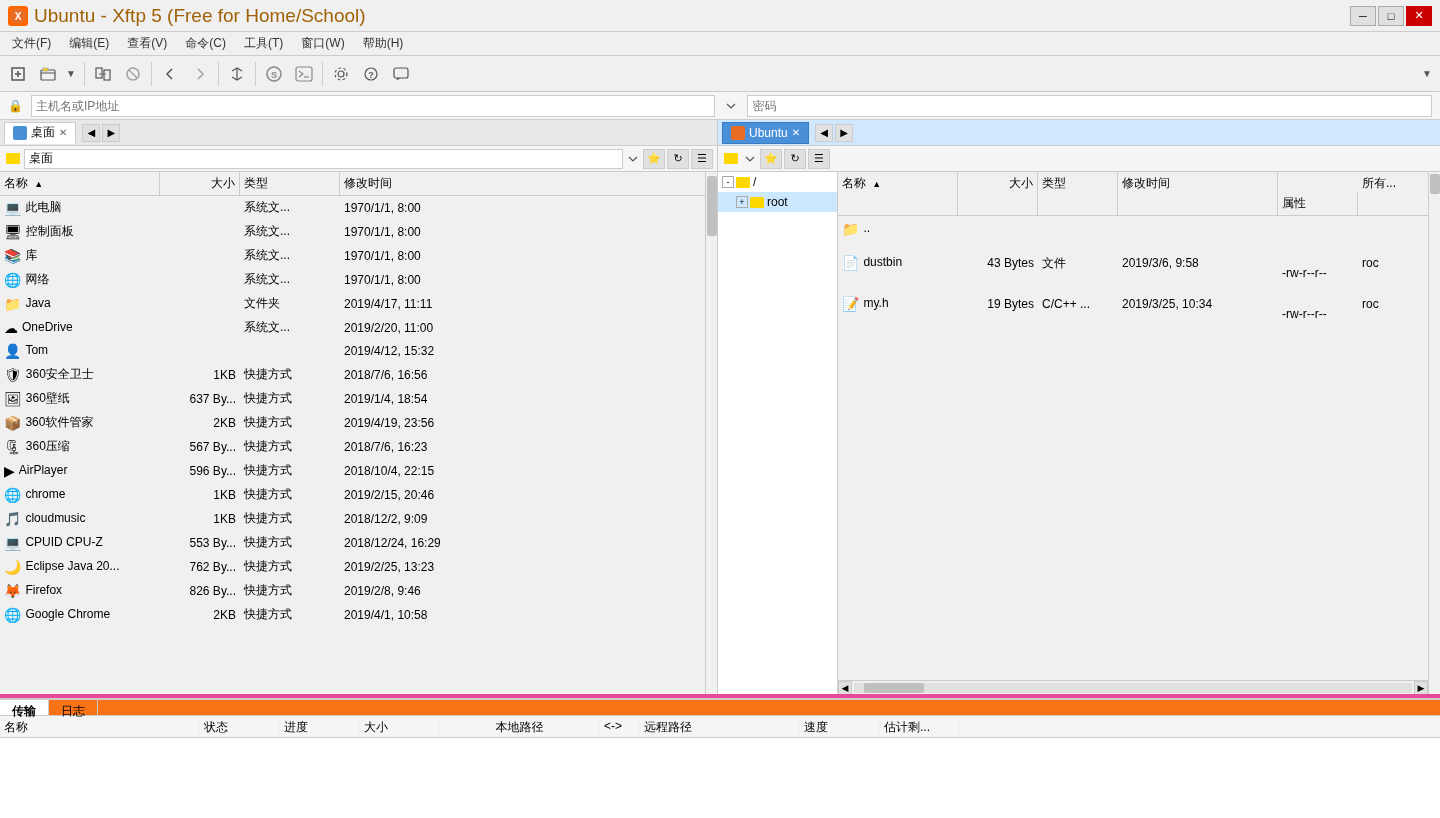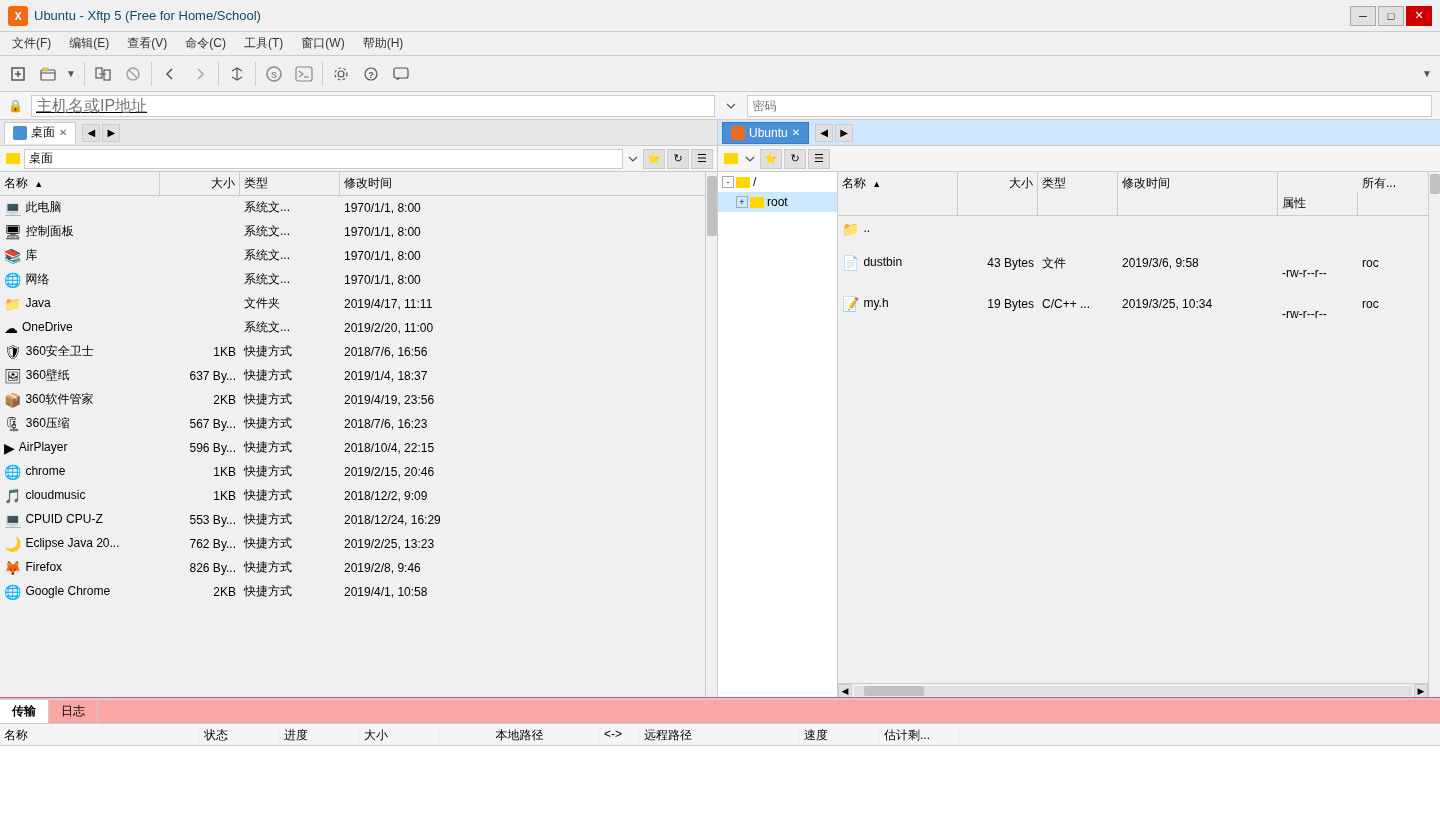--- a/index.html
+++ b/index.html
@@ -9,21 +9,21 @@
     #title-bar {
       background: #f0f0f0;
       height: 32px;
       display: flex;
       align-items: center;
       padding: 0 8px;
       border-bottom: 1px solid #ccc;
       user-select: none;
     }
     #title-bar .app-icon { width: 20px; height: 20px; margin-right: 6px; background: #ff6600; border-radius: 3px; display: flex; align-items: center; justify-content: center; color: white; font-size: 10px; font-weight: bold; }
-    #title-bar .title-text { flex: 1; font-size: 13px; color: #0c4a6e; }
+    #title-bar .title-text { flex: 1; font-size: 19px; color: #a16207; }
     #title-bar .win-controls { display: flex; gap: 2px; }
     #title-bar .win-btn { width: 26px; height: 20px; border: 1px solid #aaa; background: #e0e0e0; display: flex; align-items: center; justify-content: center; cursor: pointer; font-size: 11px; }
     #title-bar .win-btn.close { background: #cc0000; color: white; border-color: #cc0000; }
 
     
     #menu-bar {
       background: #f0f0f0;
       height: 24px;
       display: flex;
       align-items: center;
@@ -64,21 +64,21 @@
       border-bottom: 1px solid #ccc;
       gap: 8px;
     }
     #address-bar .addr-icon { font-size: 12px; color: #666; }
     #address-bar input { flex: 1; height: 22px; border: 1px solid #ccc; padding: 0 4px; font-size: 12px; background: white; }
 
     
     #main-content {
       display: flex;
       height: calc(818px - 32px - 24px - 36px - 28px - 120px);
-      border-bottom: 1px solid #ec4899;
+      border-bottom: 4px solid #ec4899;
     }
 
     
     #left-panel {
       width: 718px;
       border-right: 1px solid #ccc;
       display: flex;
       flex-direction: column;
     }
     
@@ -184,22 +184,22 @@
 
     
     #bottom-area {
       height: 120px;
       border-top: 2px solid #ccc;
       background: white;
     }
     #bottom-tabs {
       display: flex;
       border-bottom: 1px solid #ccc;
-      background: #fca5a5;
-      height: 24px;
+      background: #f97316;
+      height: 16px;
     }
     .bottom-tab {
       padding: 3px 12px;
       font-size: 12px;
       cursor: pointer;
       border-right: 1px solid #ccc;
     }
     .bottom-tab.active { background: white; font-weight: bold; }
     .transfer-header {
       display: flex;
@@ -331,21 +331,21 @@
         <polyline points="4,12 4,14 7,12" fill="#555" stroke="#555" stroke-width="0.5"></polyline>
       </svg>
   </div>
   <div style="margin-left:auto;">
     <div class="tb-dropdown">▼</div>
   </div>
 </div>
 
 <div id="address-bar">
   <span class="addr-icon">🔒</span>
-  <input type="text" style="flex: 1 1 0%; height: 22px; border: 1px solid rgb(204, 204, 204); padding: 0px 4px; font-size: 16px; text-decoration: underline;" placeholder="主机名或IP地址">
+  <input type="text" style="flex: 1 1 0%; height: 22px; border: 1px solid rgb(204, 204, 204); padding: 0px 4px; font-size: 12px;" placeholder="主机名或IP地址">
   <div style="width:16px; display:flex; align-items:center; justify-content:center; cursor:pointer;">
     <svg width="10" height="6">
         <polyline points="1,1 5,5 9,1" fill="none" stroke="#555" stroke-width="1.2"></polyline>
       </svg>
   </div>
   <input type="password" style="width: 100px; height: 22px; border: 1px solid rgb(204, 204, 204); padding: 0px 4px; font-size: 12px; color: rgb(170, 170, 170);" placeholder="密码">
 </div>
 
 <div id="main-content">
 
@@ -430,33 +430,41 @@
             <div class="file-row">
       <div class="col left-col-name">
         <span class="file-icon">☁</span>OneDrive
       </div>
       <div class="col left-col-size" style="text-align:right;"></div>
       <div class="col left-col-type">系统文...</div>
       <div class="col left-col-mtime">2019/2/20, 11:00</div>
     </div>
             <div class="file-row">
       <div class="col left-col-name">
+        <span class="file-icon">👤</span>Tom
+      </div>
+      <div class="col left-col-size" style="text-align:right;"></div>
+      <div class="col left-col-type"></div>
+      <div class="col left-col-mtime">2019/4/12, 15:32</div>
+    </div>
+            <div class="file-row">
+      <div class="col left-col-name">
         <span class="file-icon">🛡</span>360安全卫士
       </div>
       <div class="col left-col-size" style="text-align:right;">1KB</div>
       <div class="col left-col-type">快捷方式</div>
       <div class="col left-col-mtime">2018/7/6, 16:56</div>
     </div>
             <div class="file-row">
       <div class="col left-col-name">
         <span class="file-icon">🖼</span>360壁纸
       </div>
       <div class="col left-col-size" style="text-align:right;">637 By...</div>
       <div class="col left-col-type">快捷方式</div>
-      <div class="col left-col-mtime">2019/1/4, 18:37</div>
+      <div class="col left-col-mtime">2019/1/4, 18:54</div>
     </div>
             <div class="file-row">
       <div class="col left-col-name">
         <span class="file-icon">📦</span>360软件管家
       </div>
       <div class="col left-col-size" style="text-align:right;">2KB</div>
       <div class="col left-col-type">快捷方式</div>
       <div class="col left-col-mtime">2019/4/19, 23:56</div>
     </div>
             <div class="file-row">

